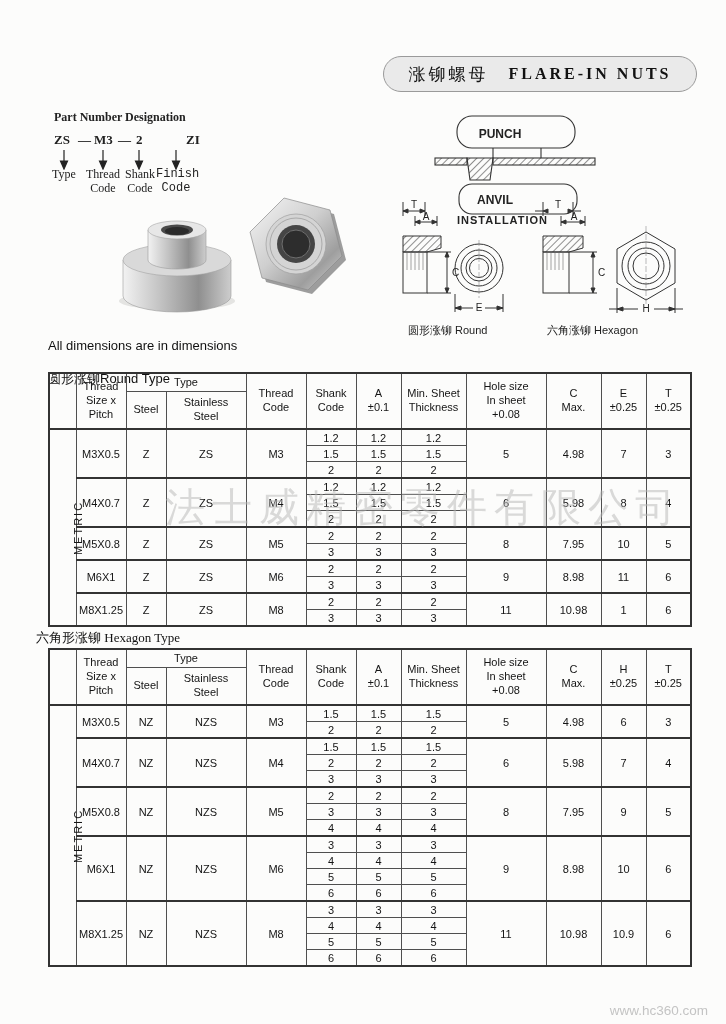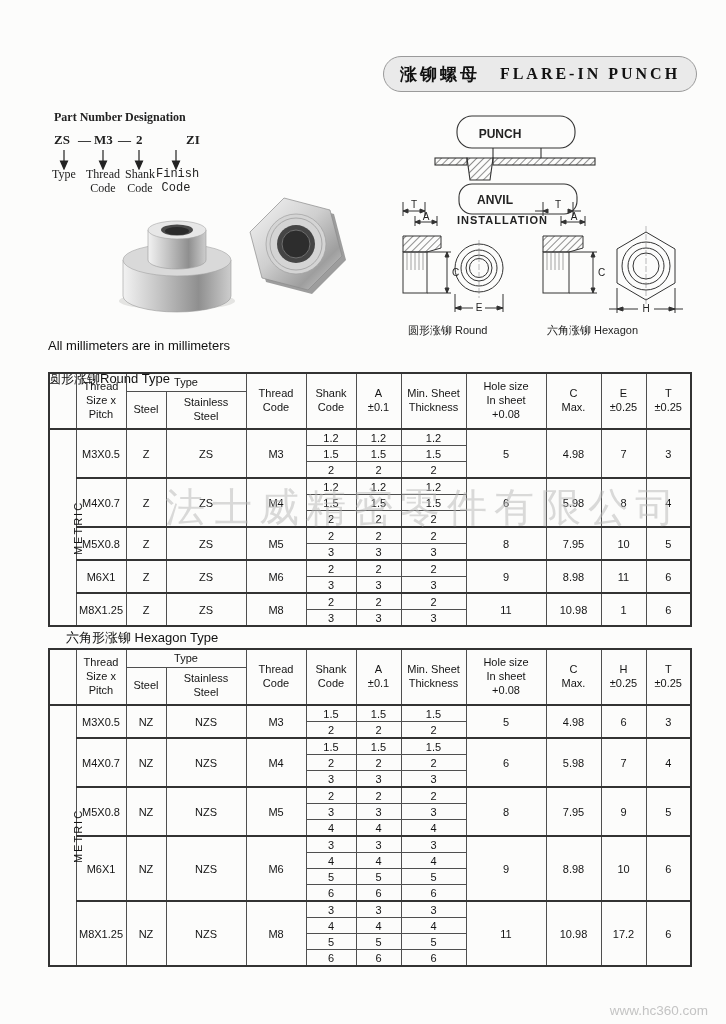--- a/index.html
+++ b/index.html
@@ -3,21 +3,21 @@
 <meta charset="utf-8">
 <style>
   html,body{margin:0;padding:0;background:#e9e9e9;}
   .page{position:relative;width:726px;height:1024px;background:#fcfcfb;overflow:hidden;
         font-family:"Liberation Sans",sans-serif;color:#1c1c1c;margin:0 auto;}
   .abs{position:absolute;}
 
   
   .pill{left:383px;top:56px;width:312px;height:34px;border:1px solid #9a9a9a;border-radius:18px;
         background:#eaeaea;display:flex;align-items:center;justify-content:center;gap:20px;}
-  .pill .zh{font-weight:bold;font-size:17px;letter-spacing:3px;color:#111;text-align:right;}
+  .pill .zh{font-weight:normal;font-size:17px;letter-spacing:3px;color:#111;text-align:right;}
   .pill .en{font-family:"Liberation Serif",serif;font-weight:bold;font-size:16px;letter-spacing:3px;color:#111;}
 
   
   .pnd{left:48px;top:110px;width:175px;font-family:"Liberation Serif",serif;color:#222;}
   .pnd .title{position:absolute;left:6px;top:0;font-size:12px;font-weight:bold;white-space:nowrap;font-family:Liberation Serif, serif;}
   .pnd .code{position:absolute;top:22px;font-size:13px;font-weight:bold;}
   .pnd .lbl{position:absolute;top:58px;font-size:12px;text-align:center;white-space:pre-line;line-height:1.15;}
 
   
   svg text{font-family:"Liberation Sans",sans-serif;fill:#222;}
@@ -44,21 +44,21 @@
   .foot-co{right:16px;top:982px;font-size:17px;color:#b3b3b3;letter-spacing:1px;white-space:nowrap;}
   .foot-web{right:18px;top:1003px;font-size:13.5px;color:#c4c4c4;white-space:nowrap;}
 </style>
 </head>
 <body>
 
 <div class="page">
 
   <div class="abs pill">
     <span class="zh">涨铆螺母</span>
-    <span class="en">FLARE-IN PUNCH</span>
+    <span class="en">FLARE-IN NUTS</span>
   </div>
 
   <div class="abs pnd">
     <div class="title">Part Number Designation</div>
     <span class="code" style="left:6px;">ZS</span>
     <span class="code" style="left:30px;">—</span>
     <span class="code" style="left:46px;">M3</span>
     <span class="code" style="left:70px;">—</span>
     <span class="code" style="left:88px;">2</span>
     <span class="code" style="left:138px;">ZI</span>
@@ -214,23 +214,23 @@
       <polygon points="222,197 228,195 228,199" fill="#333"></polygon>
         <polygon points="280,197 274,195 274,199" fill="#333"></polygon>
     </g>
     <text x="163" y="96" text-anchor="middle" font-size="10">T</text>
     <text x="179" y="108" text-anchor="middle" font-size="10">A</text>
     <text x="203" y="164" font-size="10">C</text>
     <text x="251" y="200" text-anchor="middle" font-size="10">H</text>
     <text x="152" y="222" font-size="11">六角涨铆 Hexagon</text>
   </svg>
 
-  <div class="abs note">All millimeters are in millimeters</div>
+  <div class="abs note">All dimensions are in dimensions</div>
   <div class="abs tcap" style="left:48px;top:370px;">圆形涨铆Round Type</div>
-  <div class="abs tcap" style="left:66px;top:629px;">六角形涨铆 Hexagon Type</div>
+  <div class="abs tcap" style="left:36px;top:629px;font-family:Liberation Serif, serif;">六角形涨铆 Hexagon Type</div>
 
   <table class="spec-table" style="left:48px;top:372px;">
     <colgroup>
       <col style="width:27px">
         <col style="width:50px">
         <col style="width:40px">
         <col style="width:80px">
       <col style="width:60px">
         <col style="width:50px">
         <col style="width:45px">
@@ -519,21 +519,21 @@
         <tr class="gs">
           <td rowspan="4">M8X1.25</td>
           <td rowspan="4">NZ</td>
           <td rowspan="4">NZS</td>
           <td rowspan="4">M8</td>
           <td>3</td>
           <td>3</td>
           <td>3</td>
           <td rowspan="4">11</td>
           <td rowspan="4">10.98</td>
-          <td rowspan="4">17.2</td>
+          <td rowspan="4">10.9</td>
           <td rowspan="4">6</td>
         </tr>
         <tr>
           <td>4</td>
           <td>4</td>
           <td>4</td>
         </tr>
         <tr>
           <td>5</td>
           <td>5</td>

